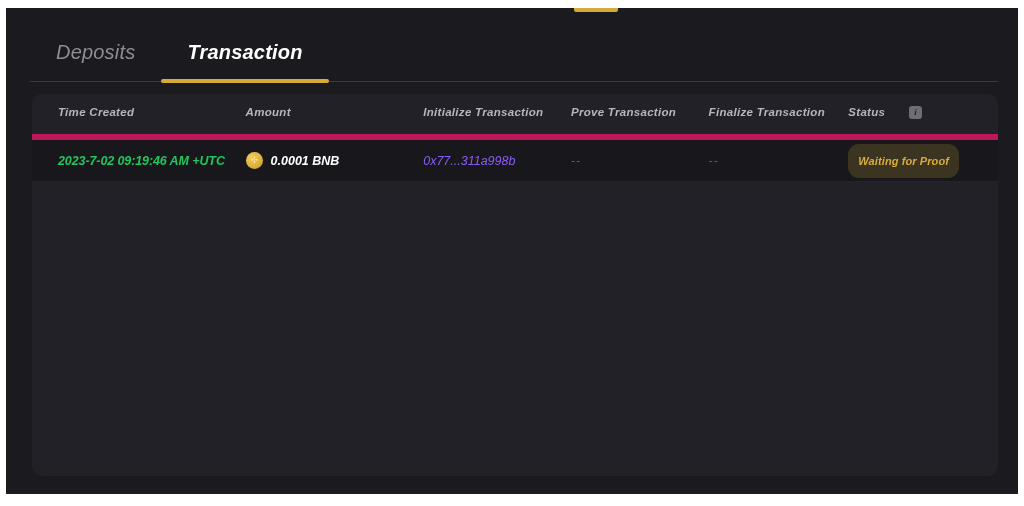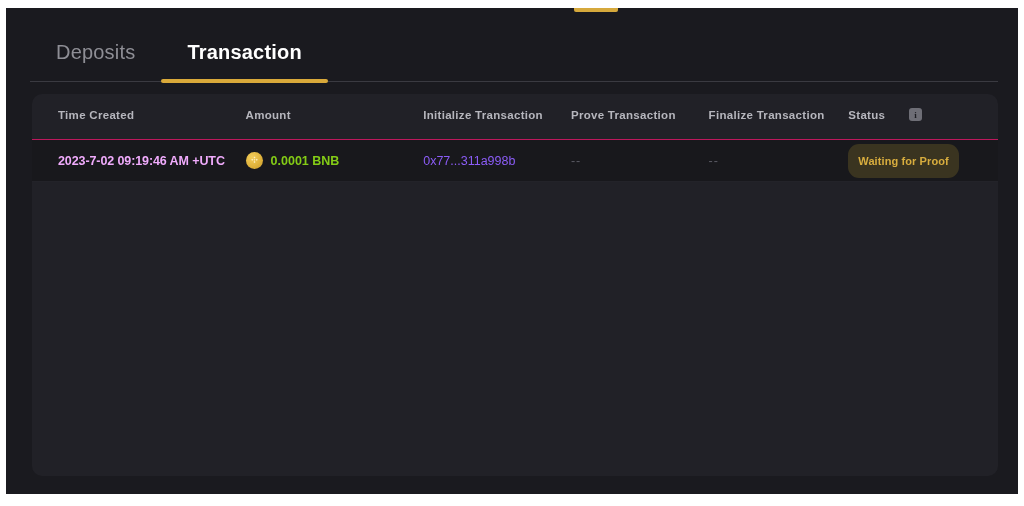--- a/index.html
+++ b/index.html
@@ -12,20 +12,21 @@
     background: #ffffff;
     font-family: "Liberation Sans", sans-serif;
   }
 
   
   .frame {
     position: absolute;
     left: 0; top: 0;
     width: 1024px; height: 506px;
     background: #ffffff;
+    font-style: italic;
   }
 
   
   .page {
     position: absolute;
     left: 6px;
     top: 8px;
     width: 1012px;
     height: 486px;
     background: #1a1a1f;
@@ -98,21 +99,21 @@
     border-radius: 10px;
     overflow: hidden;
   }
 
   .table { width: 100%; }
 
   .thead {
     display: flex;
     height: 46px;
     padding: 0 0 4px 0;
-    border-bottom: 1px solid #be185d;
+    border-bottom: 6px solid #be185d;
   }
   .th {
     font-size: 11.5px;
     color: #b6b6bd;
     font-weight: 700;
     letter-spacing: 0.3px;
     display: flex;
     align-items: center;
     gap: 6px;
   }
@@ -135,34 +136,34 @@
   .c-time     { width: 214px; padding-left: 26px; }
   .c-amount   { width: 178px; }
   .c-init     { width: 148px; }
   .c-prove    { width: 138px; }
   .c-finalize { width: 140px; }
   .c-status   { width: 150px; gap: 24px; }
 
   .date-text {
     font-weight: 700;
     font-size: 12.5px;
-    color: #f0abfc;
+    color: #22c55e;
     letter-spacing: -0.1px;
   }
 
   .amount-wrap { display: flex; align-items: center; gap: 8px; }
   .coin-icon {
     width: 17px; height: 17px;
     border-radius: 50%;
     background: radial-gradient(circle at 35% 30%, #f3cd5b 0%, #e0b33c 55%, #c89a2c 100%);
     display: flex; align-items: center; justify-content: center;
     flex: none;
   }
   .coin-icon svg { display: block; }
-  .amount-text { font-weight: 600; color: #84cc16; font-size: 12.5px; }
+  .amount-text { font-weight: 600; color: #ffffff; font-size: 12.5px; }
 
   .tx-link {
     color: #8b5cf6;
     font-size: 12.5px;
     text-decoration: none;
     cursor: pointer;
   }
   .dash { color: #5b5b64; font-size: 12.5px; letter-spacing: 1px; }
 
   .badge {

